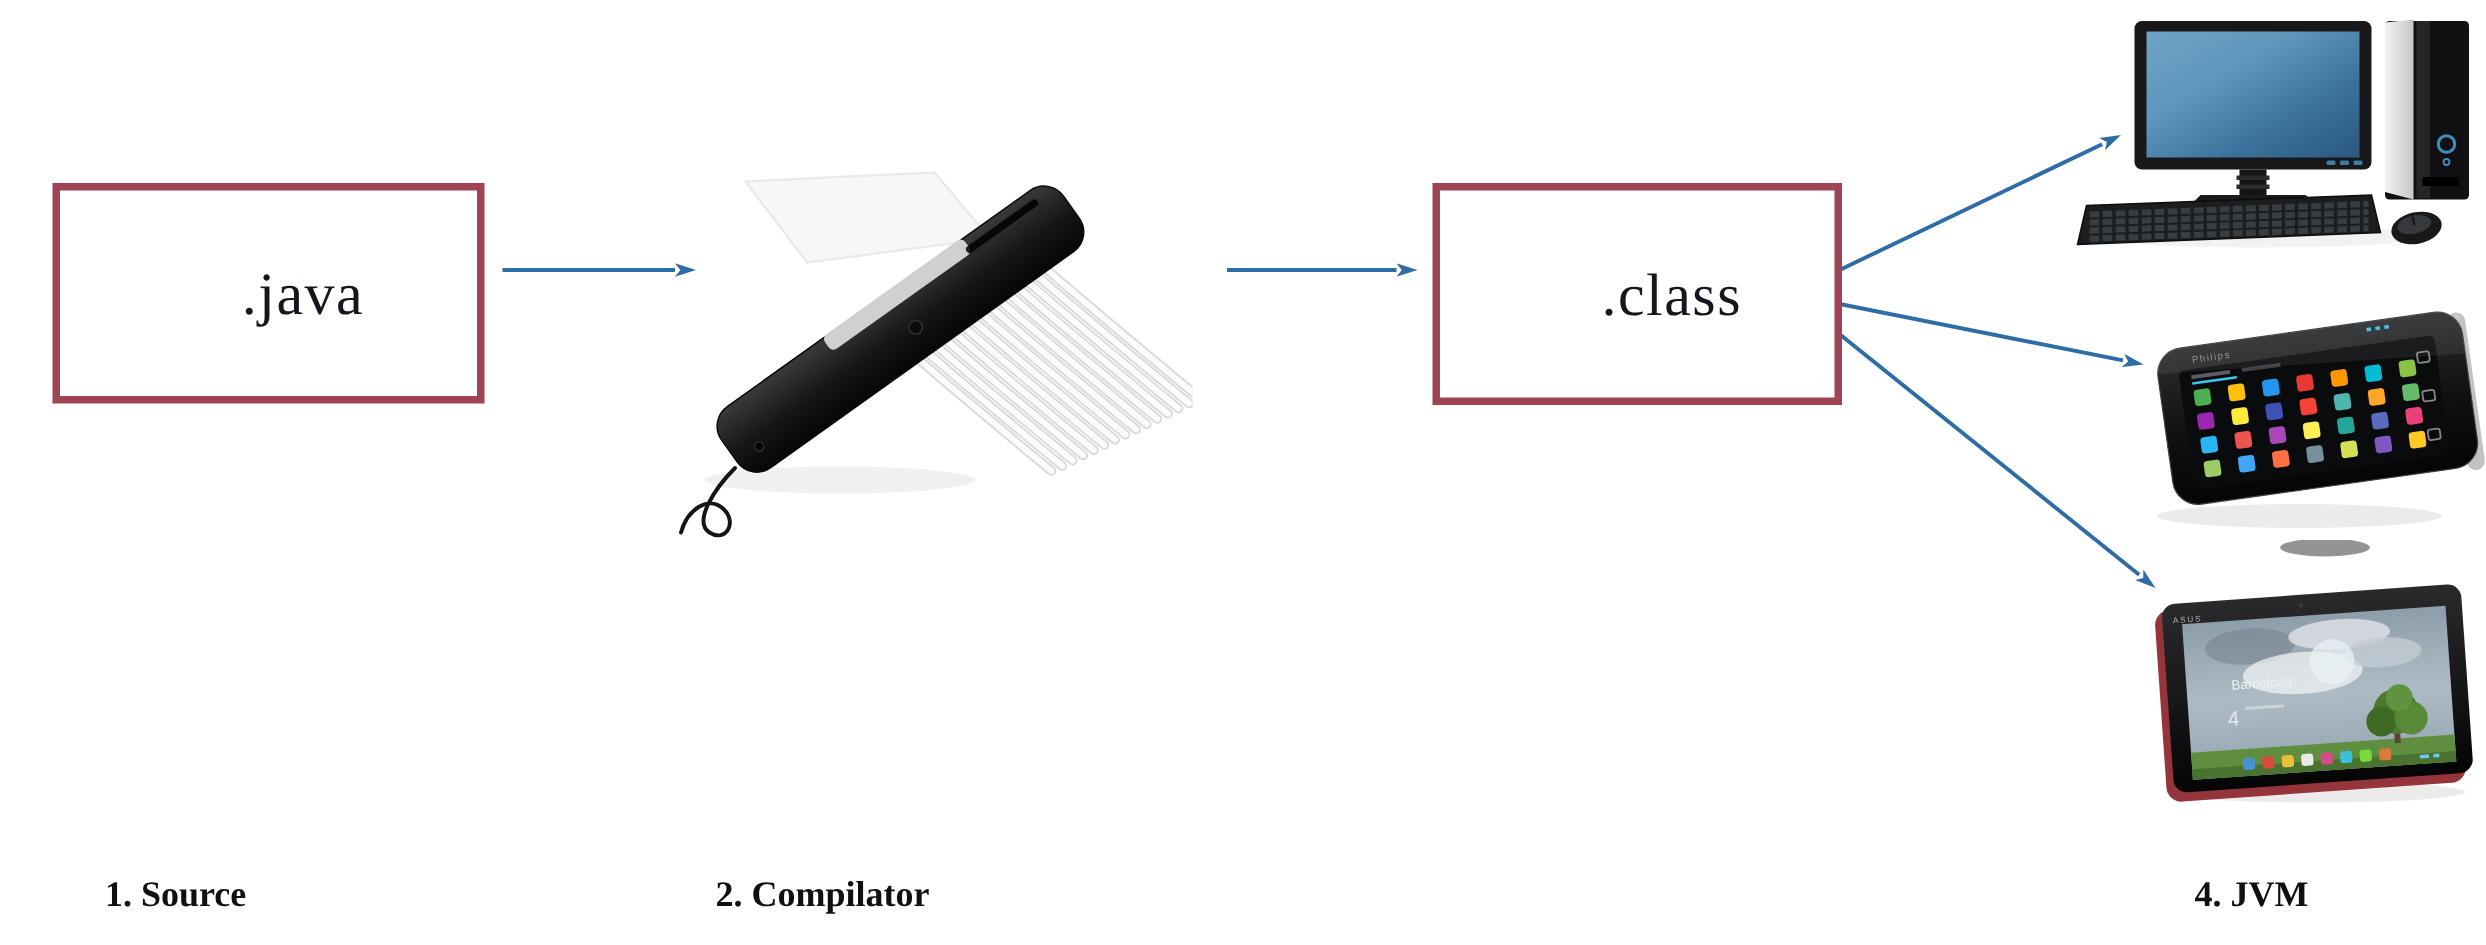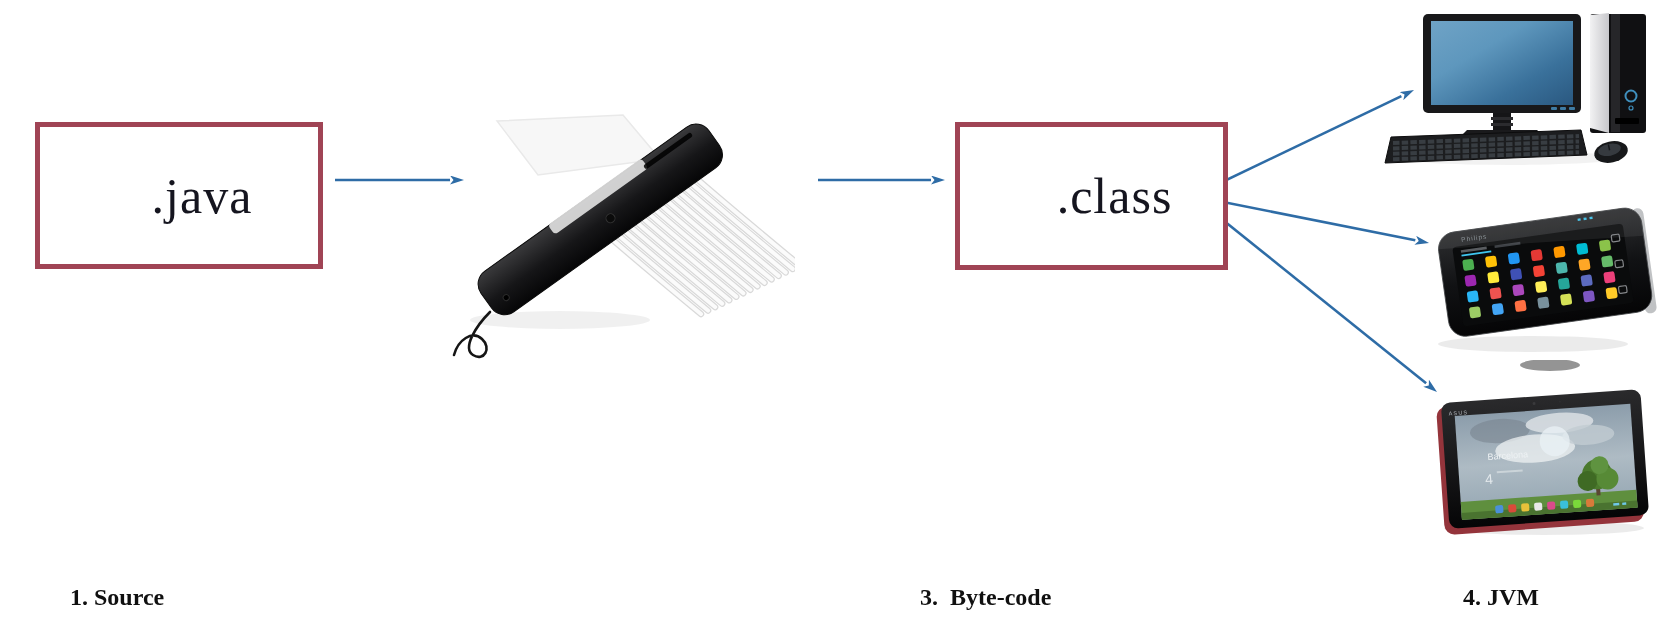--- a/index.html
+++ b/index.html
@@ -2,21 +2,21 @@
 <html style="--box-border: #a04455; --caption-text: #101010; --box-text: #15151f;"><head>
 <meta charset="utf-8">
 <style>
   html,body{margin:0;padding:0;background:#fff;}
   .canvas{position:relative;width:1657px;height:630px;background:#fff;overflow:hidden;
           font-family:"Liberation Serif",serif;}
   .layer{position:absolute;left:0;top:0;}
   
   .stage-box{position:absolute;box-sizing:border-box;border:5px solid var(--box-border,#a04455);
              background:#fff;display:flex;align-items:center;justify-content:center;
-             font-size:50px;letter-spacing:1px;color:var(--box-text,#15151f);z-index:3;padding-left:46px;}
+             font-size:40px;letter-spacing:1px;color:var(--box-text,#15151f);z-index:3;padding-left:46px;}
   #box-source{left:35px;top:122px;width:288px;height:147px;}
   #box-bytecode{left:955px;top:122px;width:273px;height:148px;}
   
   .caption{position:absolute;top:584px;font-weight:bold;font-size:24px;
            color:var(--caption-text,#101010);white-space:pre;z-index:3;}
   #cap-source{left:70px;}
   #cap-compilator{left:477px;}
   #cap-bytecode{left:920px;}
   #cap-jvm{left:1463px;}
   
@@ -263,15 +263,15 @@
           <rect x="39" y="42" width="8" height="8" rx="2" fill="#d97a3a"></rect>
         </g>
       <g fill="#6fc8e8">
         <rect x="66" y="48" width="6" height="2.4"></rect>
           <rect x="75" y="48" width="4" height="2.4"></rect>
       </g>
     </g>
   </svg>
 
   <div class="caption" id="cap-source">1. Source</div>
-  <div class="caption" id="cap-bytecode">3.  Byte-code</div>
+  <div class="caption" id="cap-compilator">2. Compilator</div>
   <div class="caption" id="cap-jvm">4. JVM</div>
 </div>
 
 </body></html>

